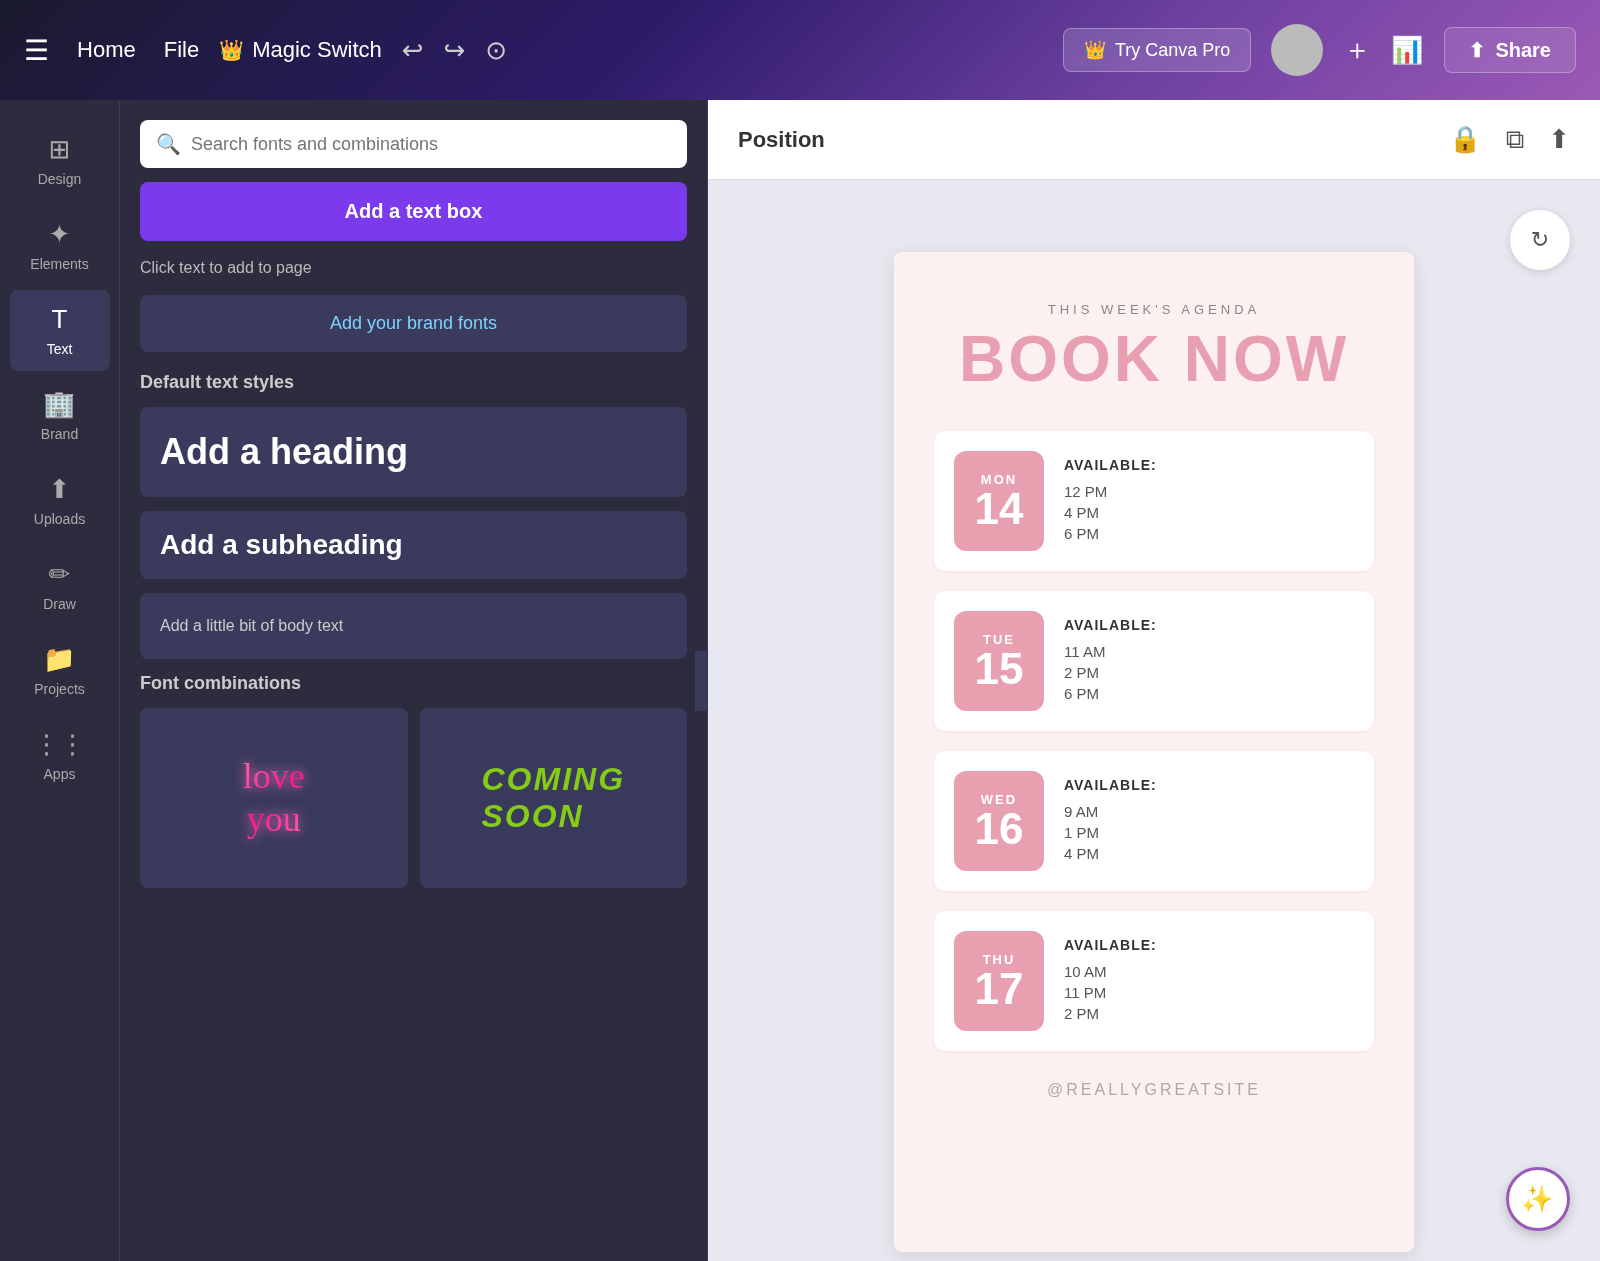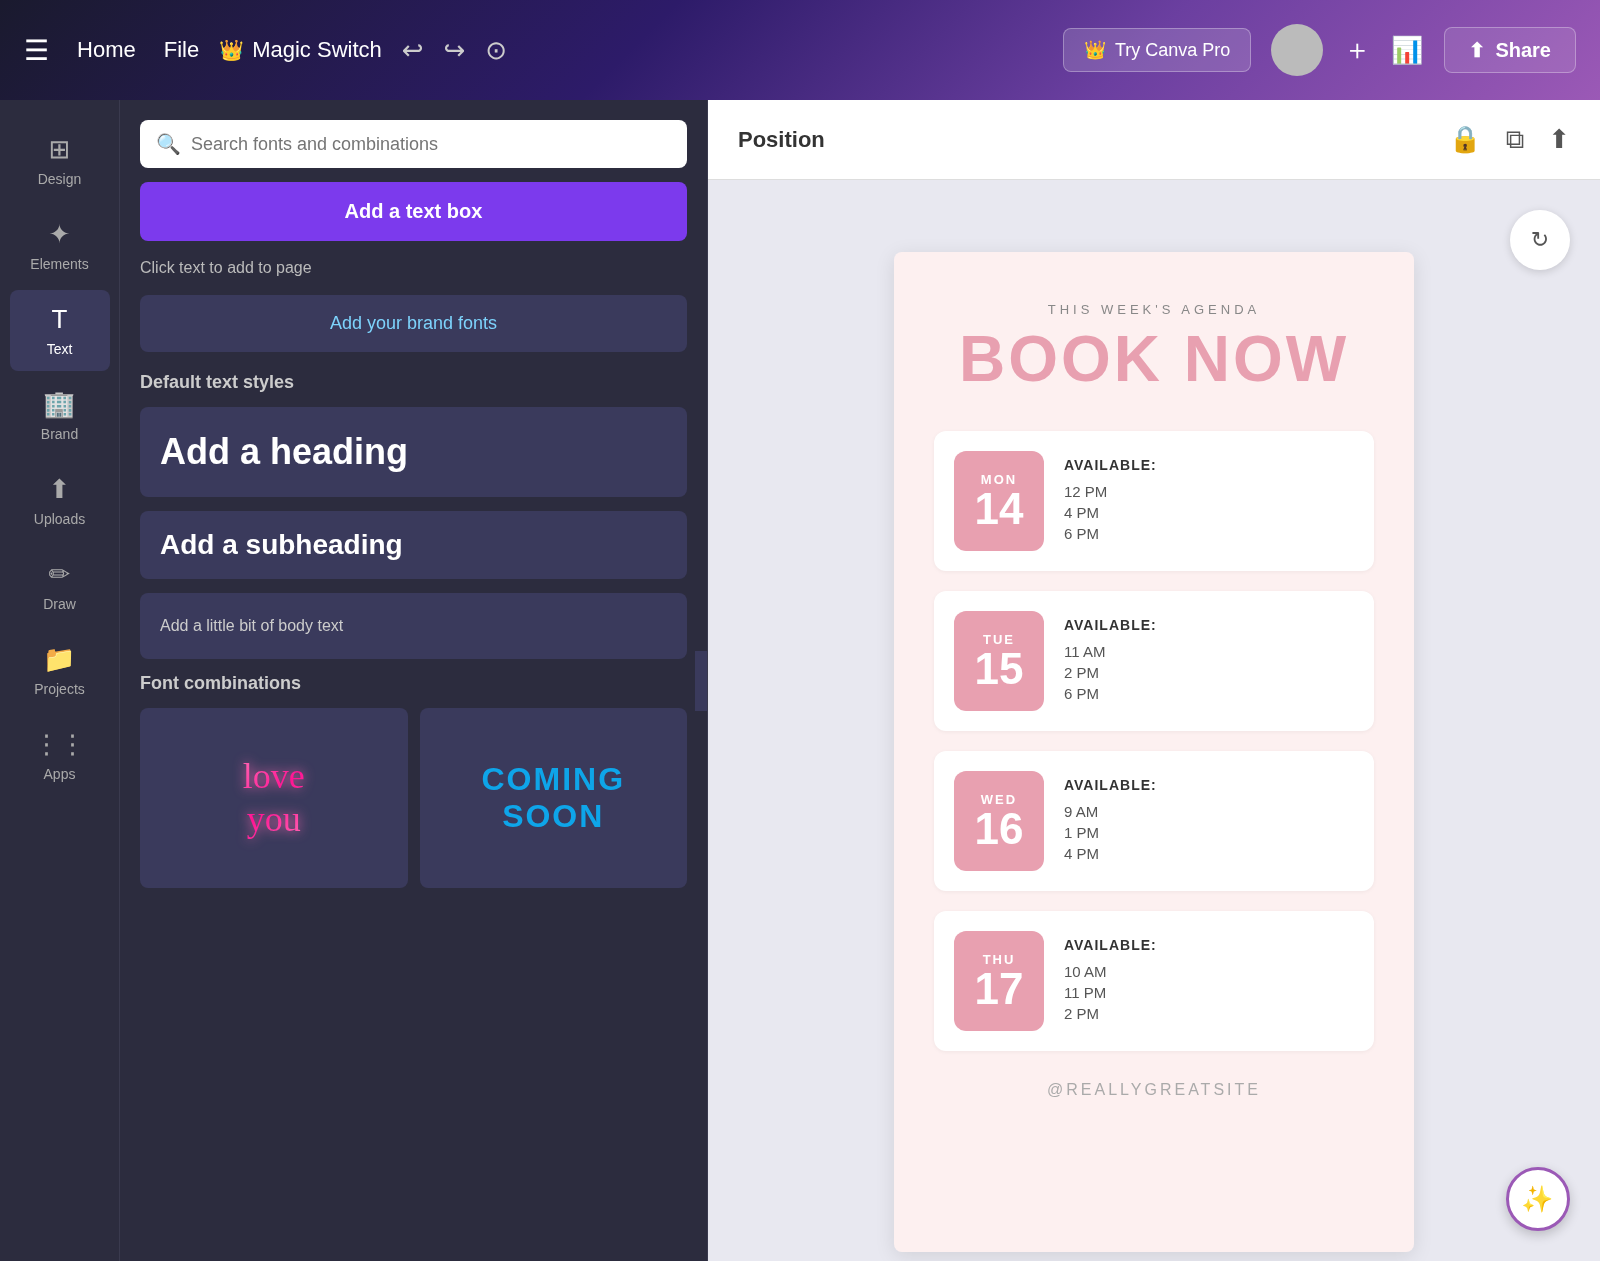--- a/index.html
+++ b/index.html
@@ -94,21 +94,21 @@
       display: flex; align-items: center; justify-content: center; cursor: pointer; overflow: hidden;
     }
     .combo-love {
       font-family: cursive; font-size: 36px;
       background: linear-gradient(135deg, #ff69b4, #ff1493, #ff69b4);
       -webkit-background-clip: text; -webkit-text-fill-color: transparent;
       filter: drop-shadow(0 0 6px #ff69b4);
       line-height: 1.2; text-align: center;
     }
     .combo-coming {
-      color: #0ea5e9; font-size: 32px; font-weight: 900; text-align: center; letter-spacing: 2px;
+      color: #84cc16; font-size: 32px; font-weight: 900; letter-spacing: 2px; font-style: italic;
     }
     .hide-panel-btn {
       position: absolute; right: -16px; top: 50%; transform: translateY(-50%);
       background: #3a3a5c; border: none; color: #fff; width: 28px; height: 60px;
       border-radius: 0 6px 6px 0; cursor: pointer; font-size: 14px; z-index: 5;
     }
 
     
     .canvas-area {
       flex: 1; background: #e8e8f0; display: flex; flex-direction: column; position: relative;

